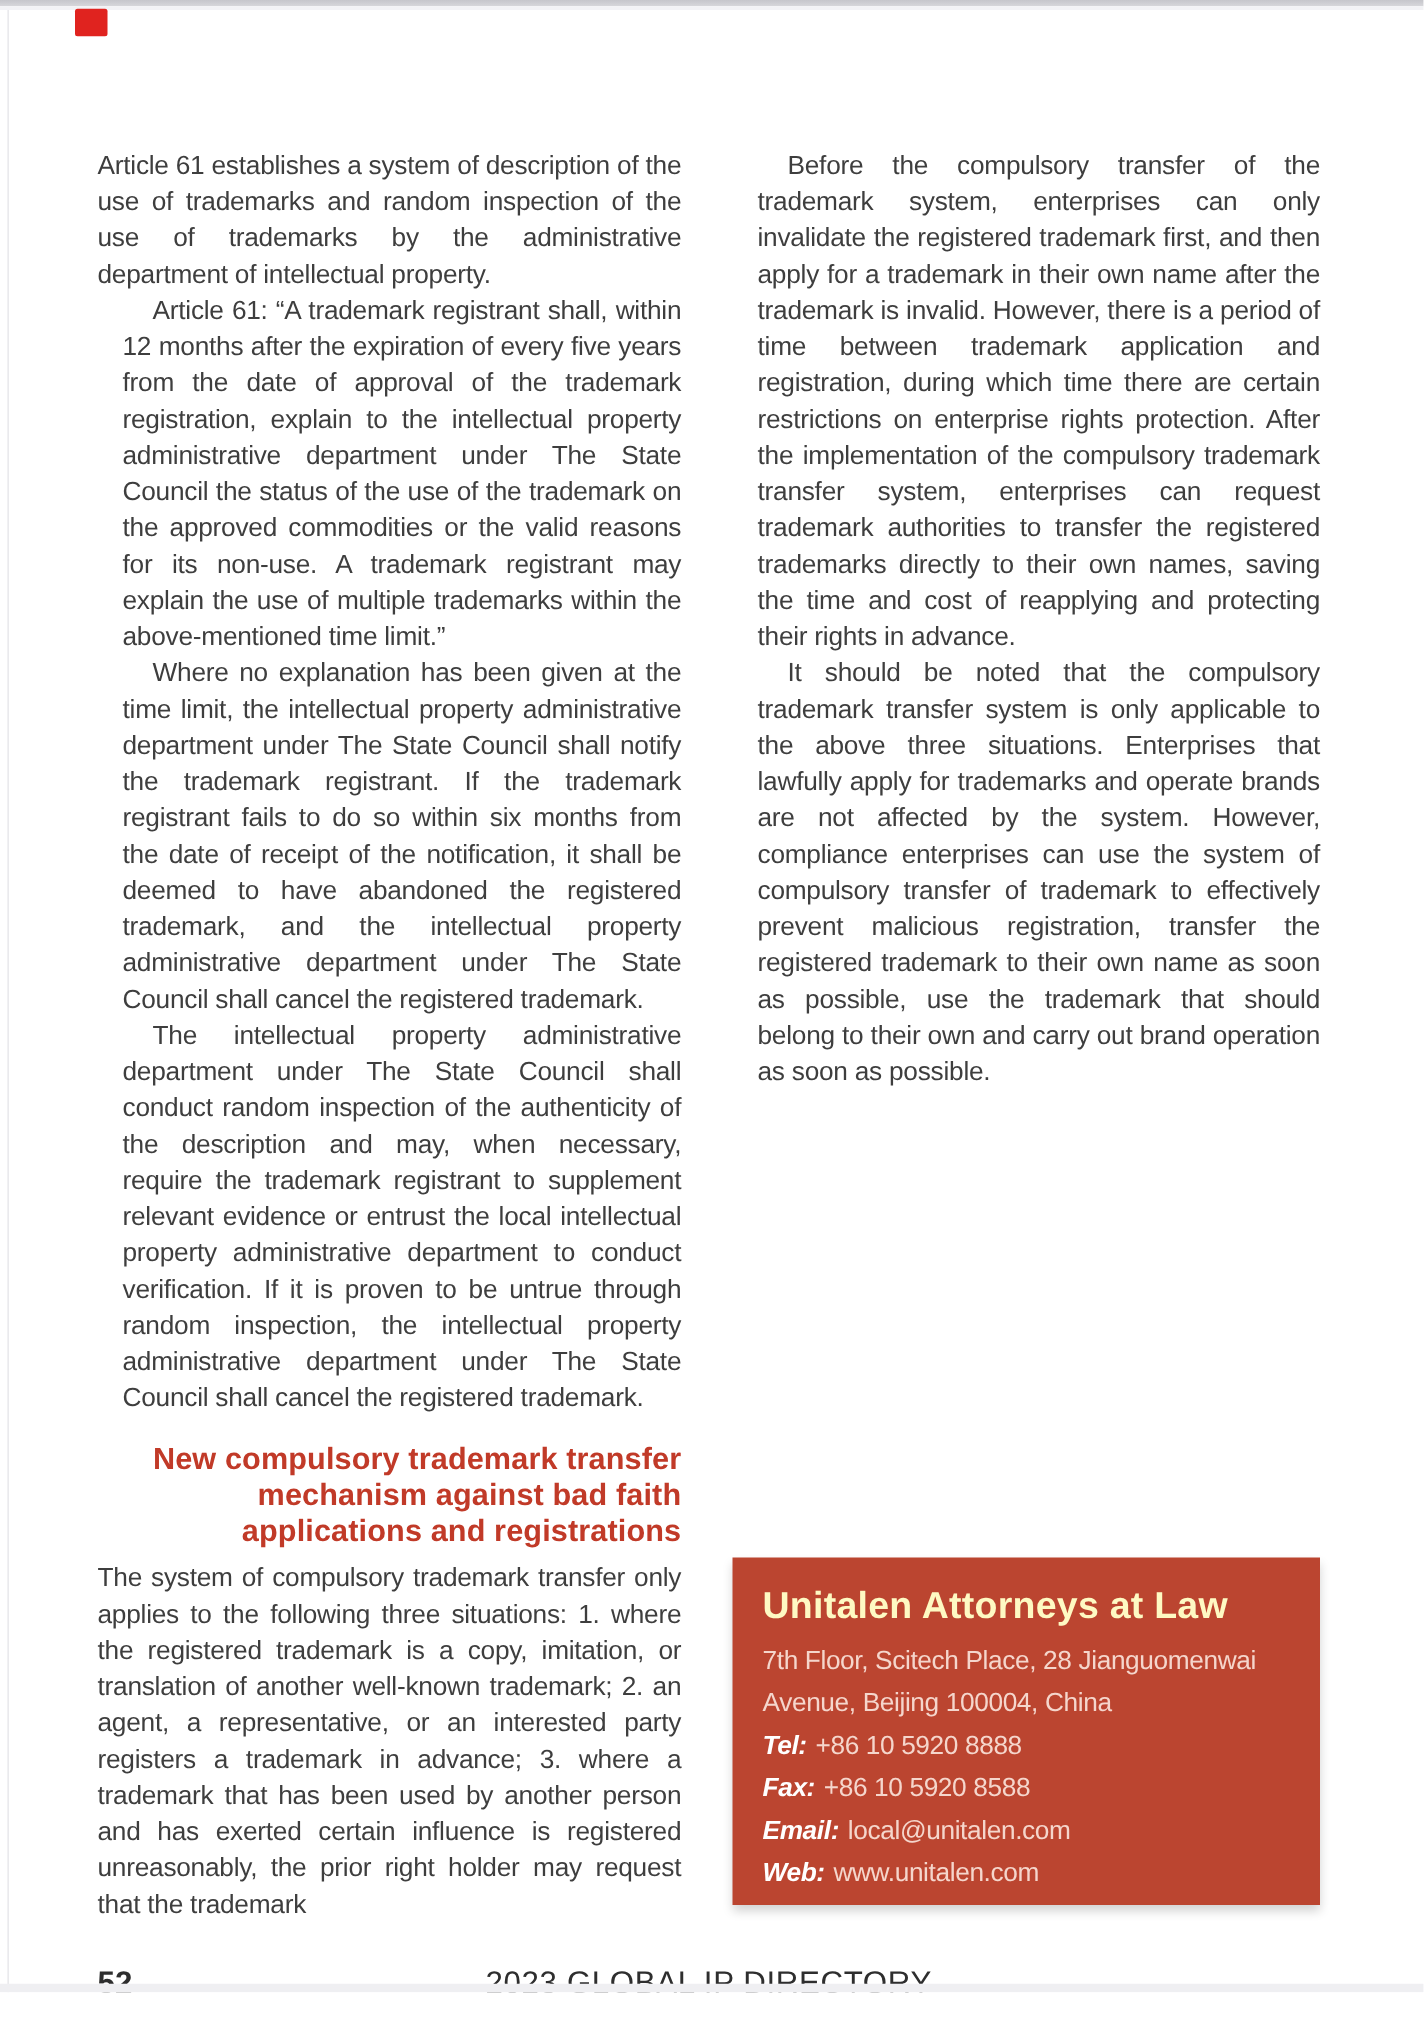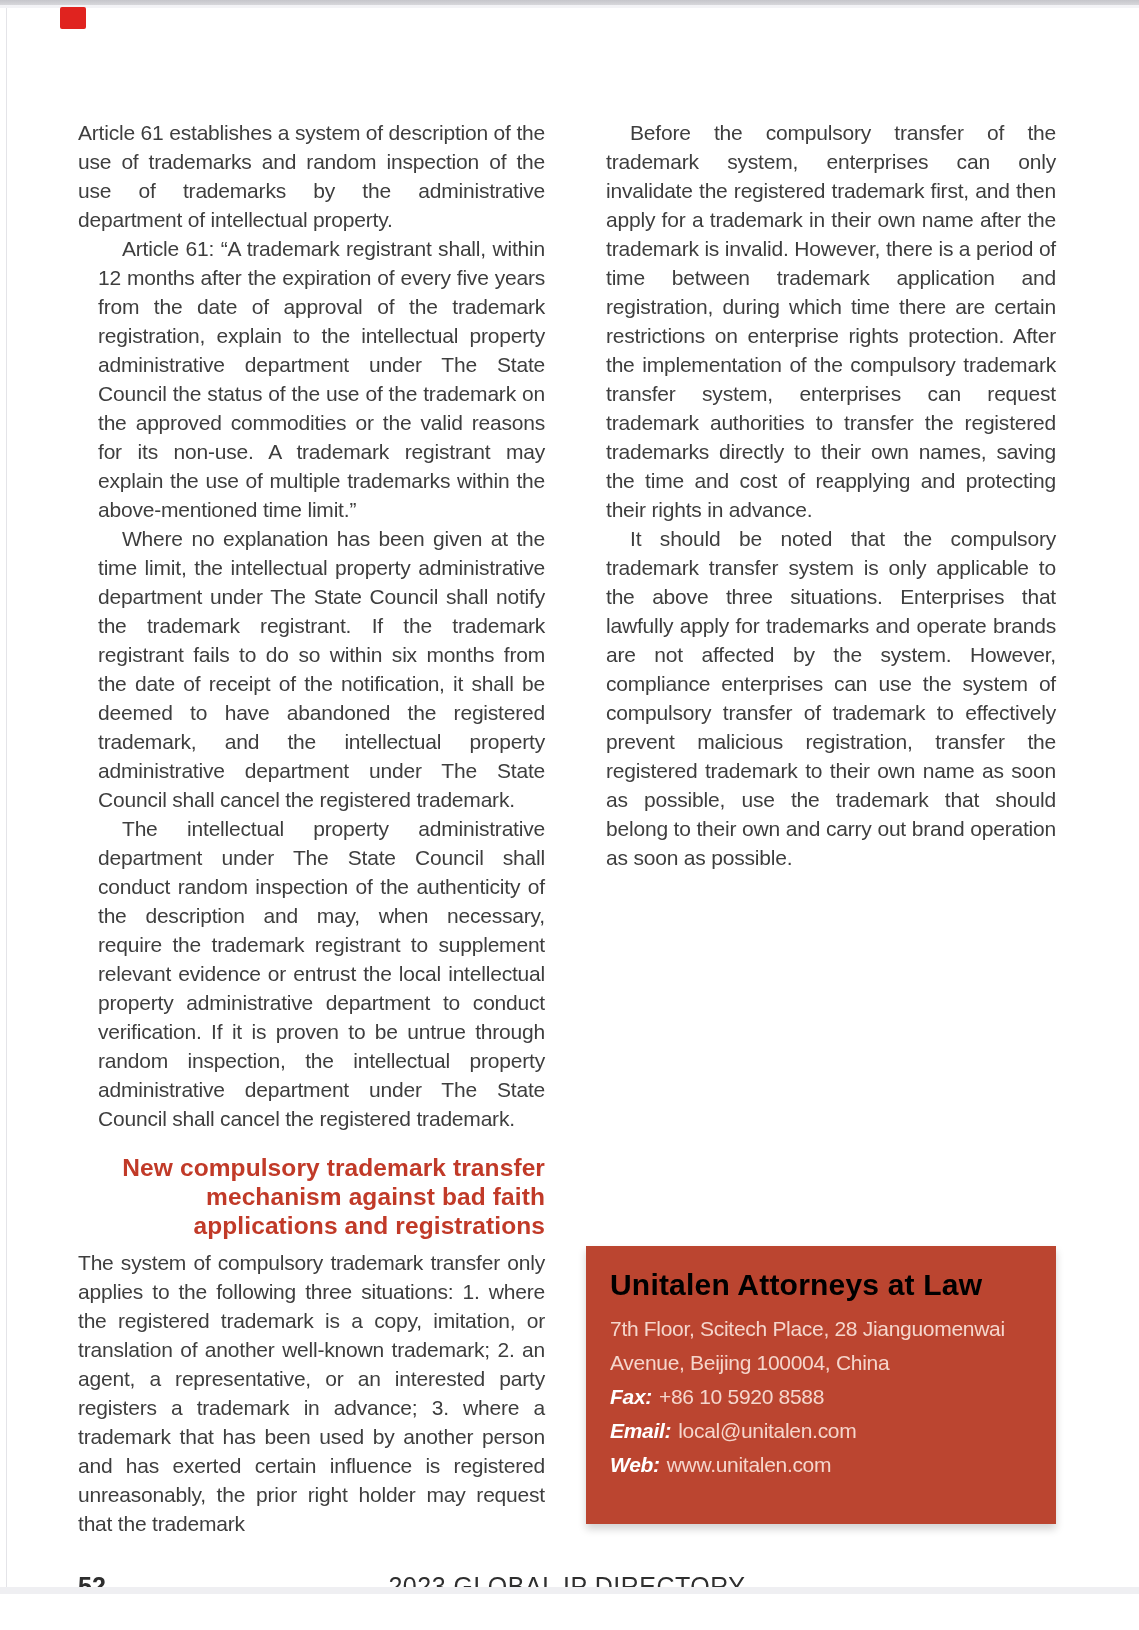--- a/index.html
+++ b/index.html
@@ -60,21 +60,21 @@
     box-sizing: border-box;
     padding: 20px 24px;
     background: #bb4530;
     box-shadow: 0 5px 8px rgba(0,0,0,0.18);
   }
   .contact-card h3 {
     margin: 0 0 8px 0;
     font-size: 30px;
     line-height: 38px;
     font-weight: bold;
-    color: #000000;
+    color: #fef9c3;
     letter-spacing: 0.2px;
   }
   .contact-card .addr-line,
   .contact-card .field {
     font-size: 21px;
     line-height: 34px;
     letter-spacing: -0.3px;
     color: #f5d6cc;
     white-space: nowrap;
   }
@@ -121,20 +121,23 @@
     <section class="col col-right">
       <p class="indent">Before the compulsory transfer of the trademark system, enterprises can only invalidate the registered trademark first, and then apply for a trademark in their own name after the trademark is invalid. However, there is a period of time between trademark application and registration, during which time there are certain restrictions on enterprise rights protection. After the implementation of the compulsory trademark transfer system, enterprises can request trademark authorities to transfer the registered trademarks directly to their own names, saving the time and cost of reapplying and protecting their rights in advance.</p>
       <p class="indent">It should be noted that the compulsory trademark transfer system is only applicable to the above three situations. Enterprises that lawfully apply for trademarks and operate brands are not affected by the system. However, compliance enterprises can use the system of compulsory transfer of trademark to effectively prevent malicious registration, transfer the registered trademark to their own name as soon as possible, use the trademark that should belong to their own and carry out brand operation as soon as possible.</p>
     </section>
 
     <aside class="contact-card">
       <h3>Unitalen Attorneys at Law</h3>
       <div class="addr-line">7th Floor, Scitech Place, 28 Jianguomenwai</div>
       <div class="addr-line">Avenue, Beijing 100004, China</div>
       <div class="field">
+        <span class="lbl">Tel:</span><span class="val">+86 10 5920 8888</span>
+      </div>
+      <div class="field">
         <span class="lbl">Fax:</span><span class="val">+86 10 5920 8588</span>
       </div>
       <div class="field">
         <span class="lbl">Email:</span><span class="val">local@unitalen.com</span>
       </div>
       <div class="field">
         <span class="lbl">Web:</span><span class="val">www.unitalen.com</span>
       </div>
     </aside>
 

